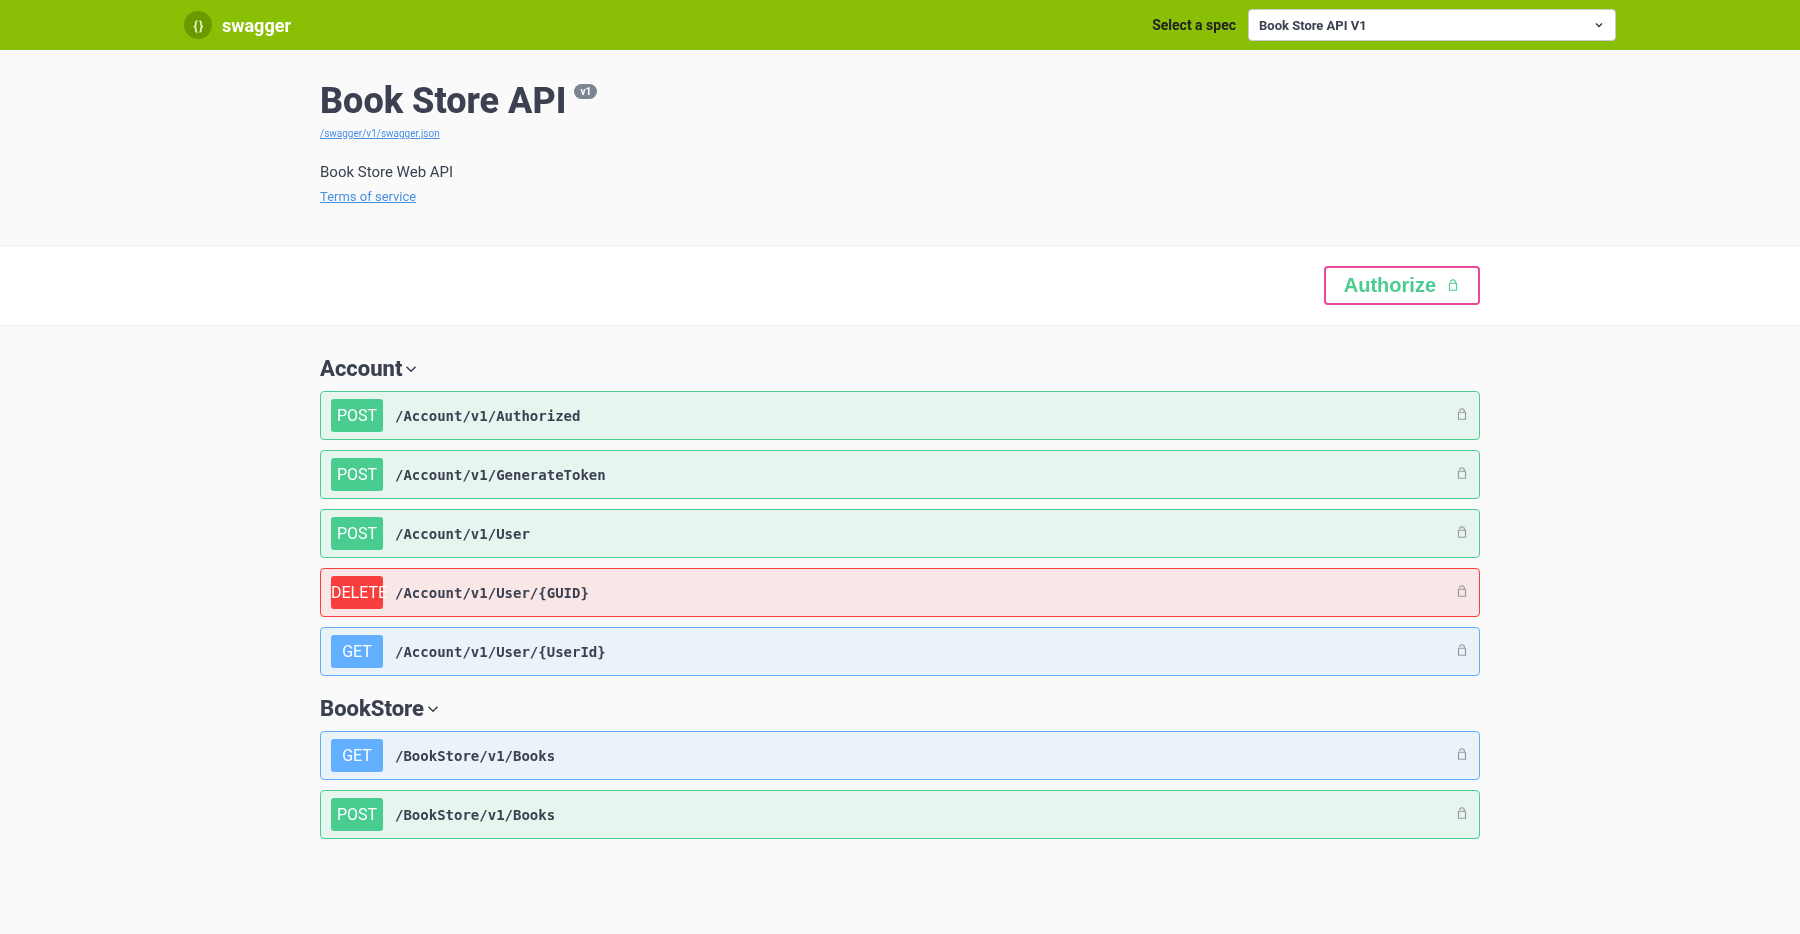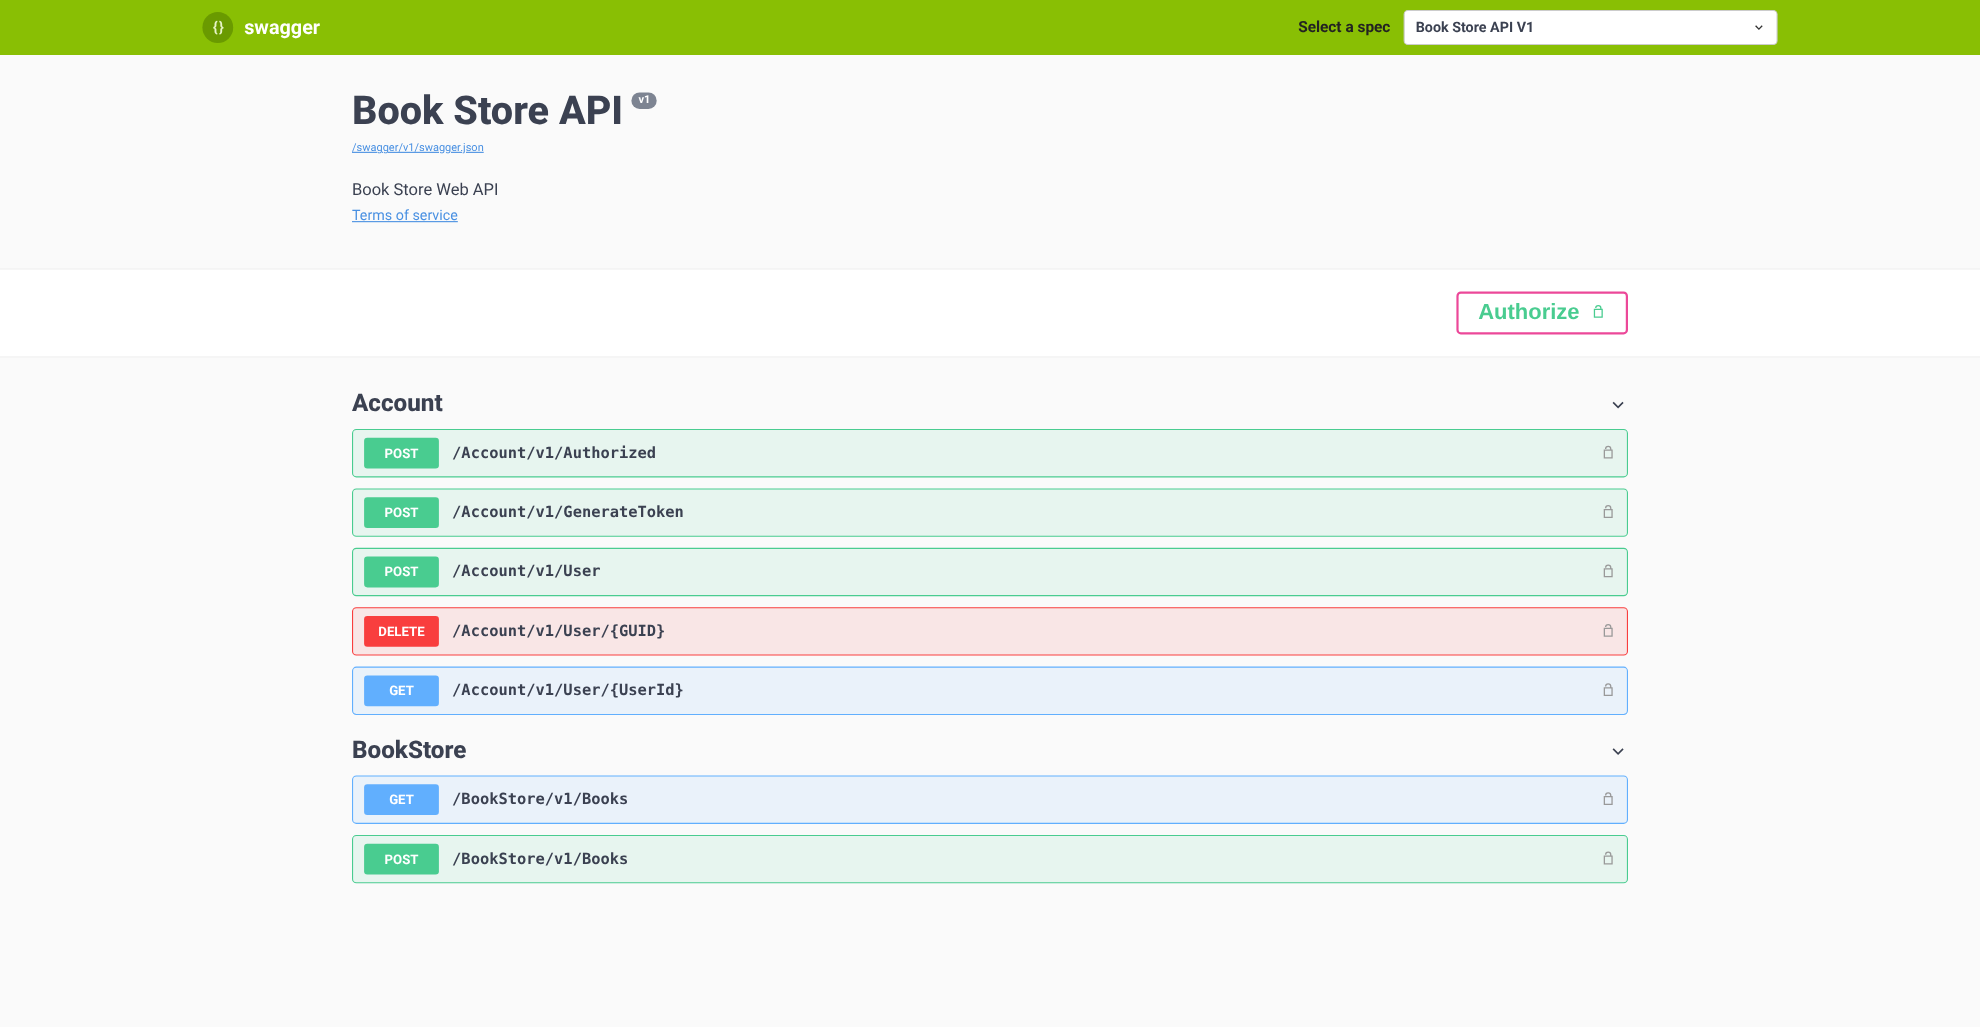--- a/index.html
+++ b/index.html
@@ -46,21 +46,21 @@
     gap: 12px;
     margin-right: 160px;
     text-align: center;
   }
   .spec-label {
     color: #222;
     font-weight: 700;
     font-size: 14px;
   }
   .spec-select {
-    width: 340px;
+    width: 368px;
     height: 32px;
     background: #fff;
     border: 1px solid #ccc;
     border-radius: 4px;
     padding: 0 10px;
     font-size: 13px;
     font-weight: 700;
     display: flex;
     align-items: center;
     justify-content: space-between;
@@ -135,21 +135,20 @@
     gap: 10px;
     cursor: pointer;
   }
   .content {
     max-width: 1160px;
     margin: 0 auto;
     padding: 20px 0;
   }
   .tag-header {
     display: flex;
-    justify-content: space-between;
     align-items: center;
     padding: 10px 0;
     cursor: pointer;
   }
   .tag-name {
     font-size: 22px;
     font-weight: 800;
     color: #3b4151;
   }
   .opblock {
@@ -167,24 +166,24 @@
   .opblock-delete {
     background: rgba(249,62,62,.1);
     border: 1px solid #f93e3e;
   }
   .opblock-get {
     background: rgba(97,175,254,.1);
     border: 1px solid #61affe;
   }
   .method {
     color: #fff;
-    font-weight: 700;
-    font-size: 12px;
+    font-weight: 400;
+    font-size: 16px;
     padding: 7px 0;
-    width: 68px;
+    width: 52px;
     text-align: center;
     border-radius: 3px;
     margin-right: 12px;
     flex-shrink: 0;
   }
   .method-post { background: #49cc90; }
   .method-delete { background: #f93e3e; }
   .method-get { background: #61affe; }
   .path {
     font-family: ui-monospace, SFMono-Regular, Menlo, Monaco, Consolas, monospace;

